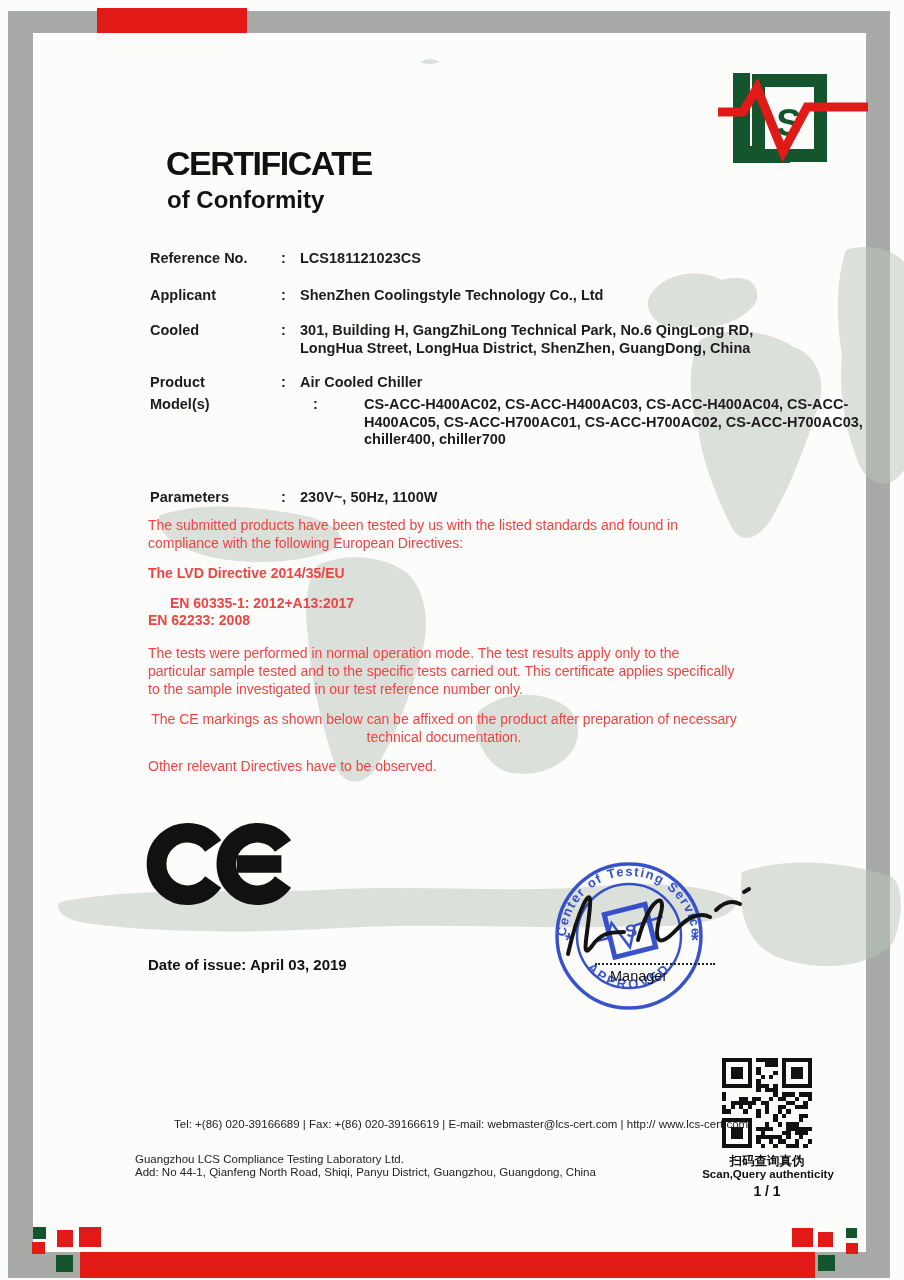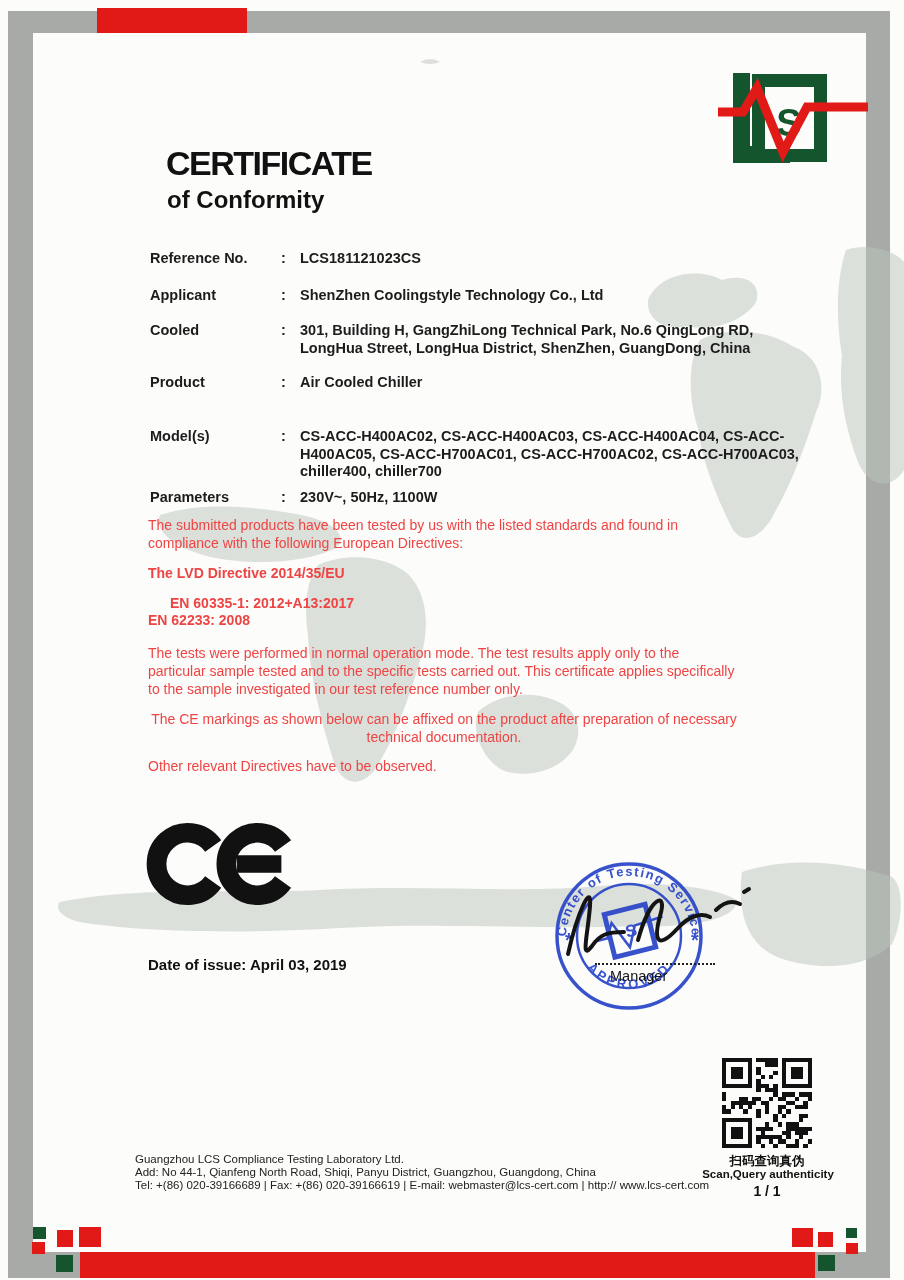--- a/index.html
+++ b/index.html
@@ -80,21 +80,21 @@
   <div class="field-row" style="top:322px;">
     <span>Cooled</span>
     <span>:</span>
     <span>301, Building H, GangZhiLong Technical Park, No.6 QingLong RD, LongHua Street, LongHua District, ShenZhen, GuangDong, China</span>
   </div>
   <div class="field-row" style="top:374px;">
     <span>Product</span>
     <span>:</span>
     <span>Air Cooled Chiller</span>
   </div>
-  <div class="field-row" style="top:428px;">
+  <div class="field-row" style="top:396px;gap:32px;">
     <span>Model(s)</span>
     <span>:</span>
     <span>CS-ACC-H400AC02, CS-ACC-H400AC03, CS-ACC-H400AC04, CS-ACC-H400AC05, CS-ACC-H700AC01, CS-ACC-H700AC02, CS-ACC-H700AC03, chiller400, chiller700</span>
   </div>
   <div class="field-row" style="top:489px;">
     <span>Parameters</span>
     <span>:</span>
     <span>230V~, 50Hz, 1100W</span>
   </div>
 
@@ -364,15 +364,15 @@
       <rect x="17" y="20" width="1" height="1" fill="#111"></rect>
       <rect x="19" y="20" width="1" height="1" fill="#111"></rect>
     </svg>
 
   <div class="qr-col bold" style="top:1153px;font-size:12.5px;left:722px;width:90px;">扫码查询真伪</div>
   <div class="qr-col bold" style="top:1168px;font-size:11.5px;left:688px;width:160px;">Scan,Query authenticity</div>
   <div class="qr-col bold" style="top:1183px;font-size:14px;left:722px;width:90px;">1 / 1</div>
 
   <div class="footer-line" style="top:1153px;">Guangzhou LCS Compliance Testing Laboratory Ltd.</div>
   <div class="footer-line" style="top:1166px;">Add: No 44-1, Qianfeng North Road, Shiqi, Panyu District, Guangzhou, Guangdong, China</div>
-  <div class="footer-line" style="top:1179px;">Tel: +(86) 020-39166689  |  Fax: +(86) 020-39166619  |  E-mail: webmaster@lcs-cert.com  |  http:// www.lcs-cert.com</div>
+  <div class="footer-line" style="top:1118px;margin-left:39px;">Tel: +(86) 020-39166689  |  Fax: +(86) 020-39166619  |  E-mail: webmaster@lcs-cert.com  |  http:// www.lcs-cert.com</div>
 
 </div>
 
 </body></html>

